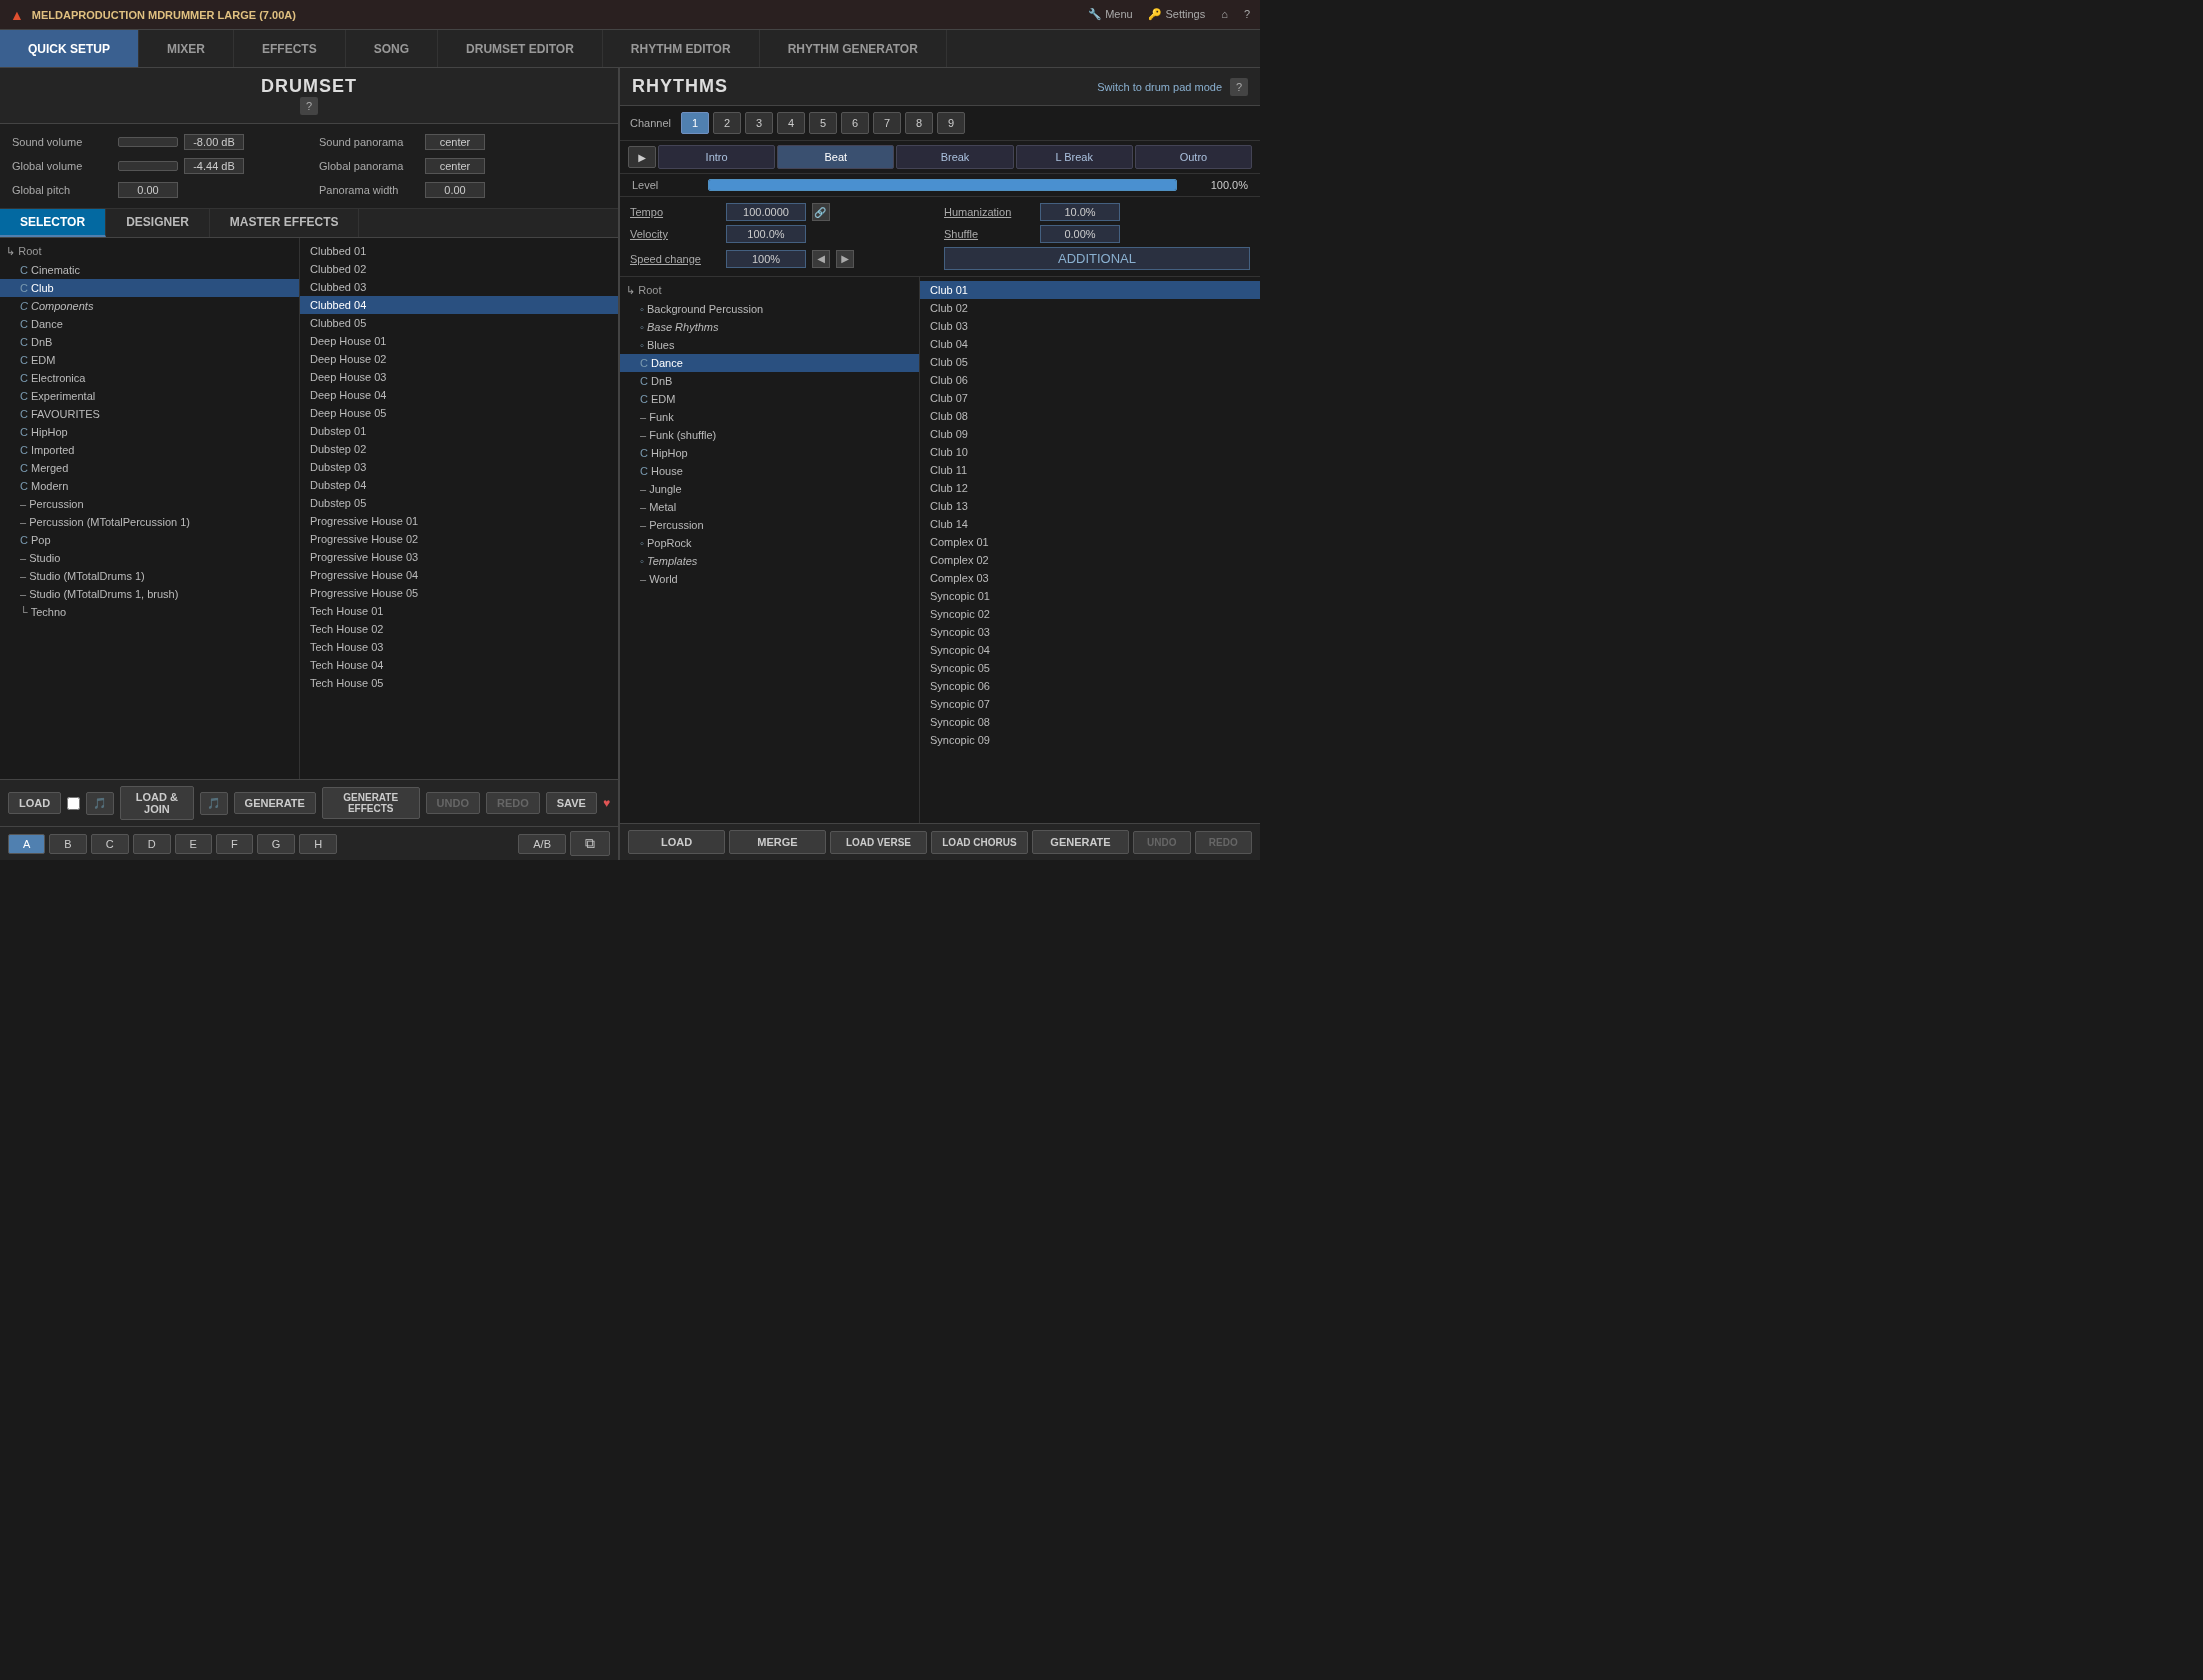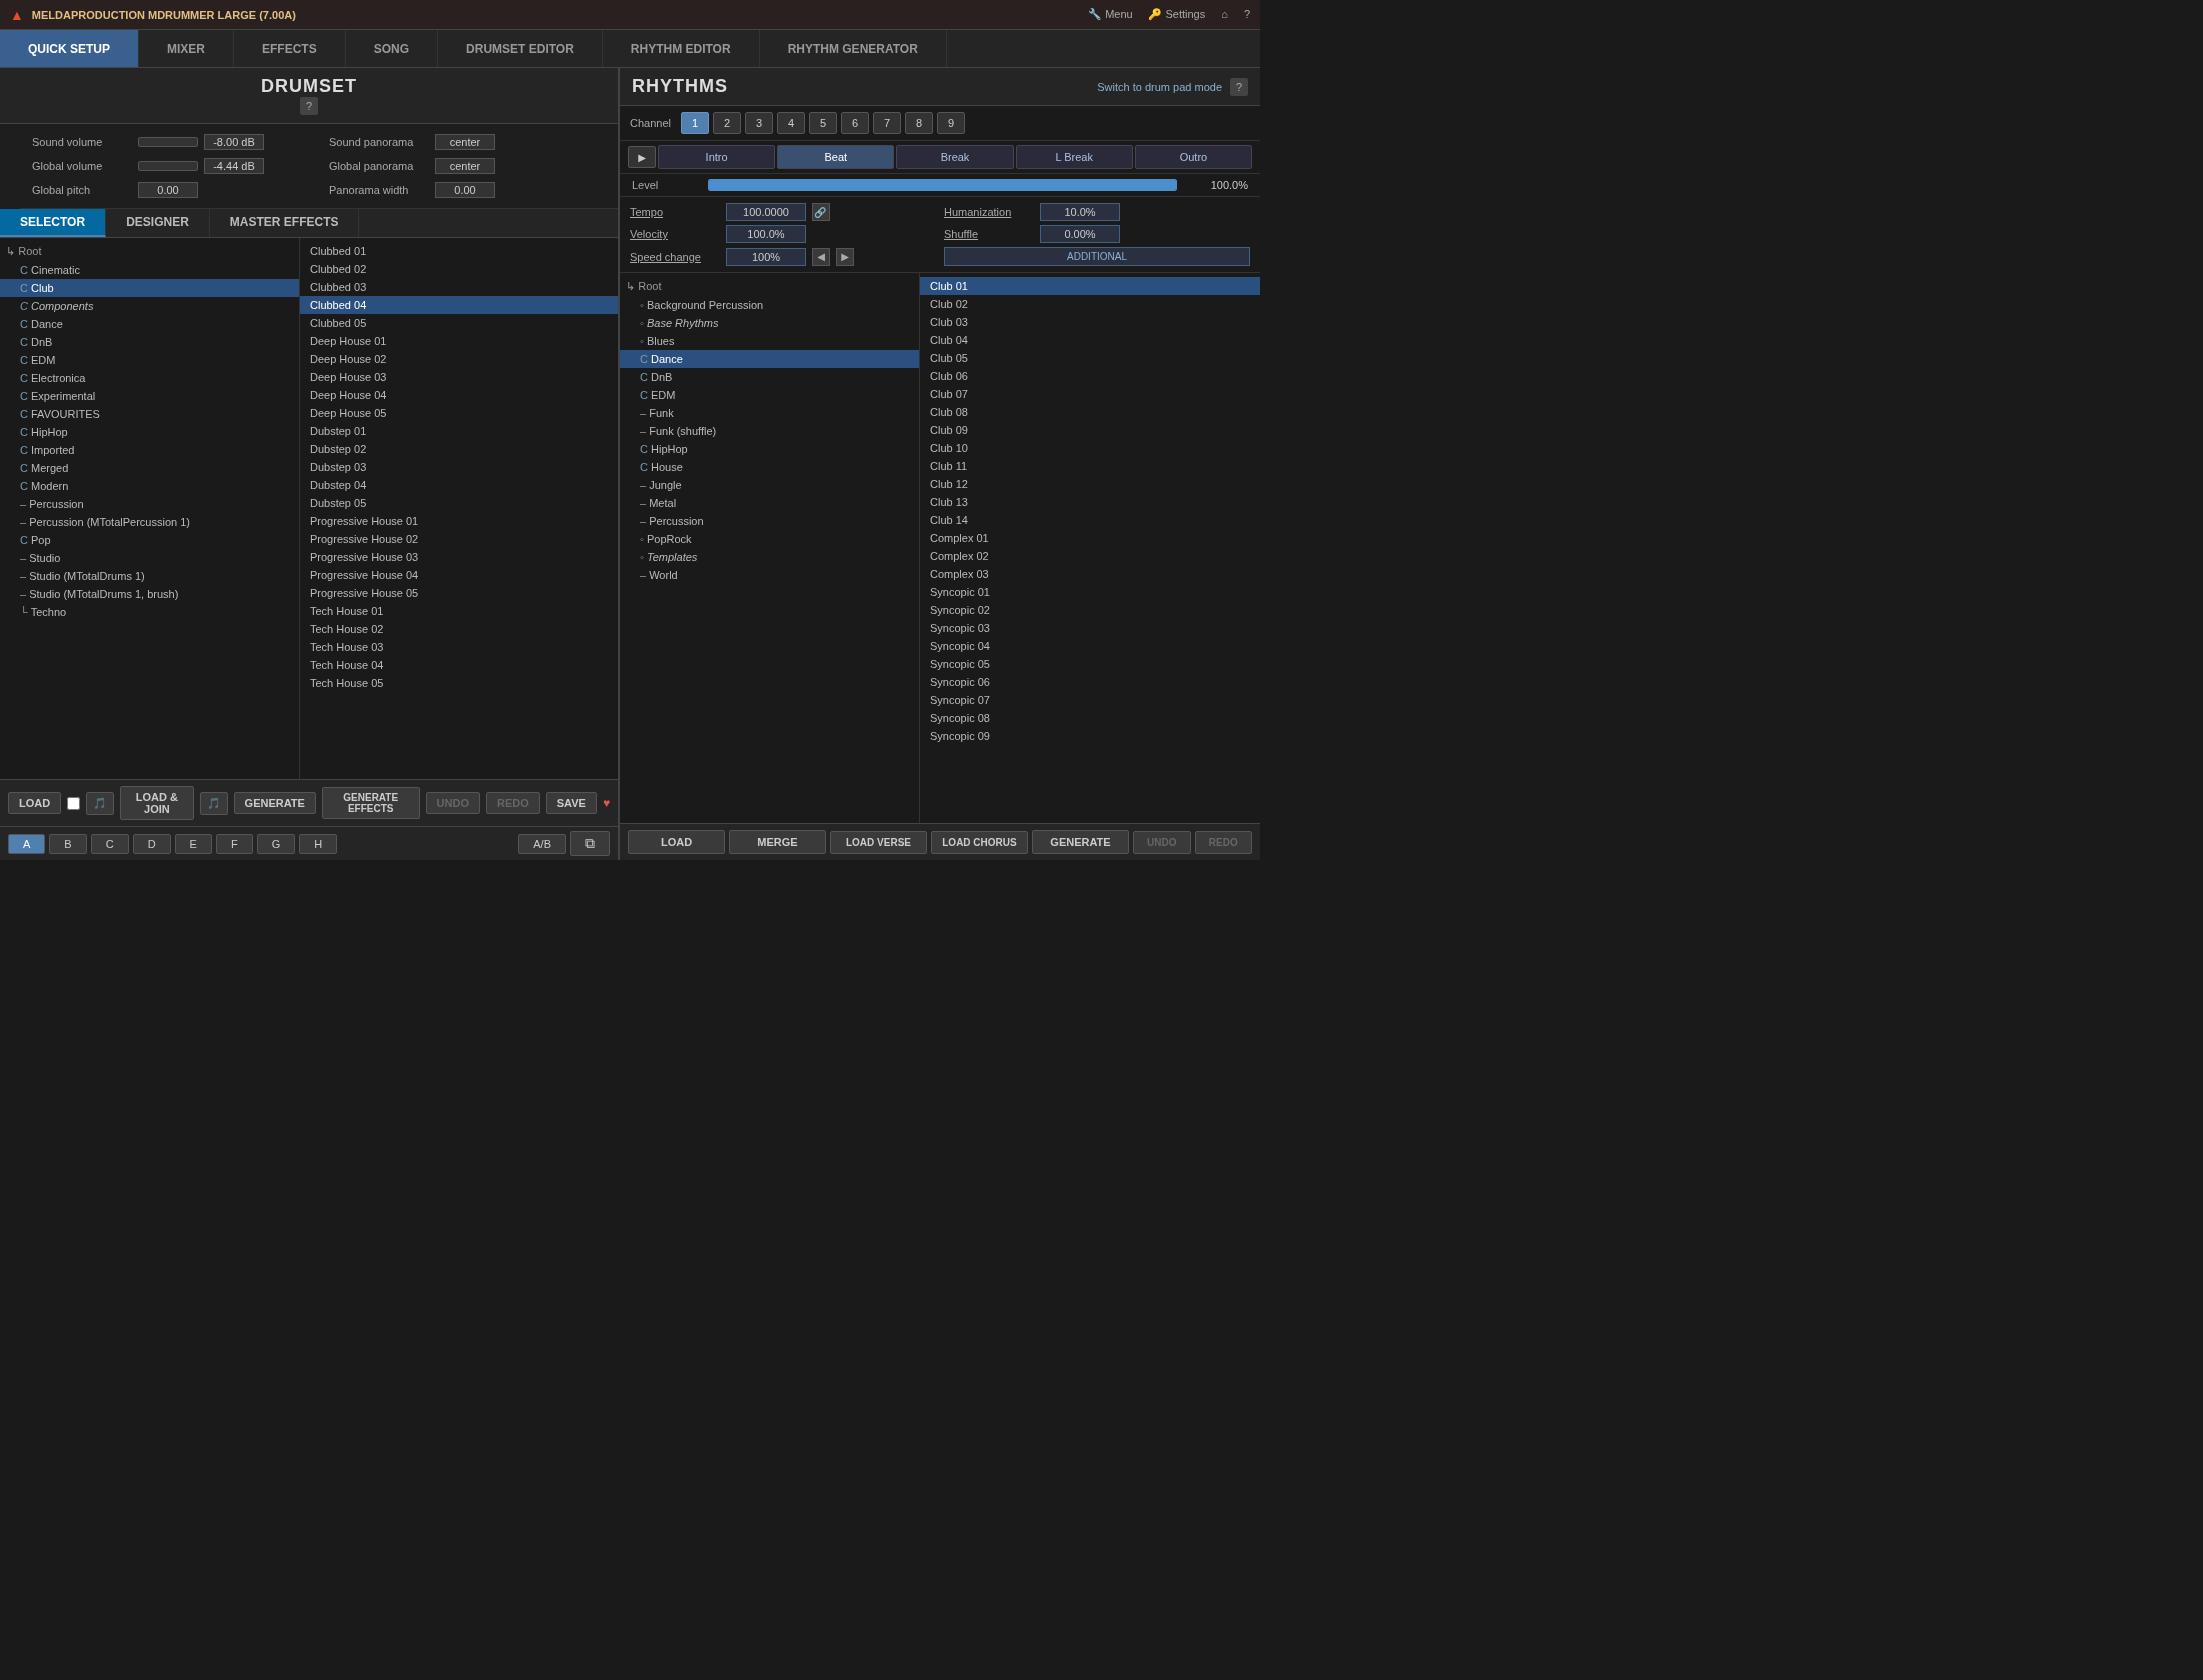--- a/index.html
+++ b/index.html
@@ -116,21 +116,20 @@
       justify-content: center;
     }
 
     
     .controls-grid {
       padding: 8px 12px;
       display: grid;
       grid-template-columns: 1fr 1fr;
       gap: 4px 20px;
       border-bottom: 1px solid #333;
-      margin-left: 20px;
     }
     .control-row {
       display: flex;
       align-items: center;
       gap: 6px;
       height: 20px;
     }
     .control-label {
       color: #aaa;
       min-width: 100px;
@@ -421,21 +420,21 @@
       font-size: 10px;
       display: flex;
       align-items: center;
       justify-content: center;
     }
     .additional-btn {
       background: #2a3040;
       border: 1px solid #446080;
       color: #8ab0d0;
       padding: 3px 12px;
-      font-size: 10px;
+      font-size: 13px;
       cursor: pointer;
       text-align: center;
     }
 
     
     .rhythms-bottom {
       display: flex;
       flex: 1;
       overflow: hidden;
     }

